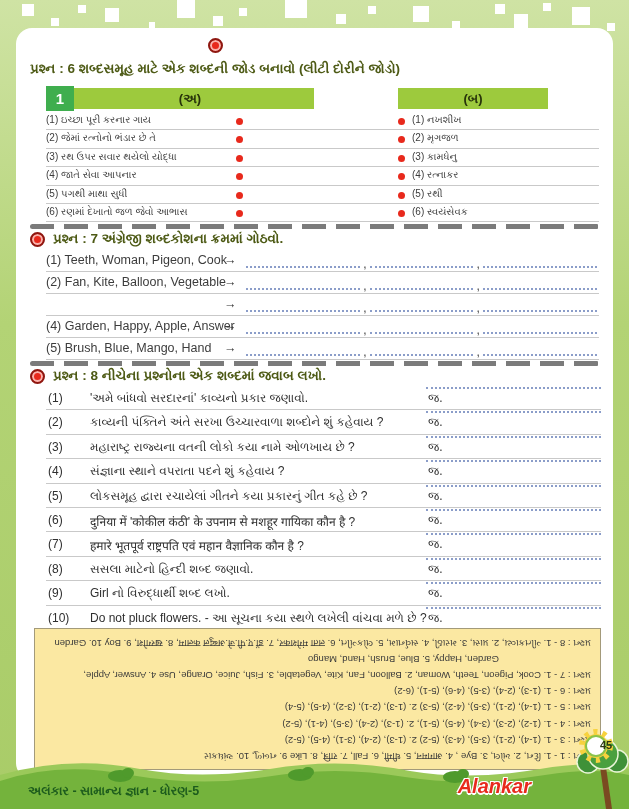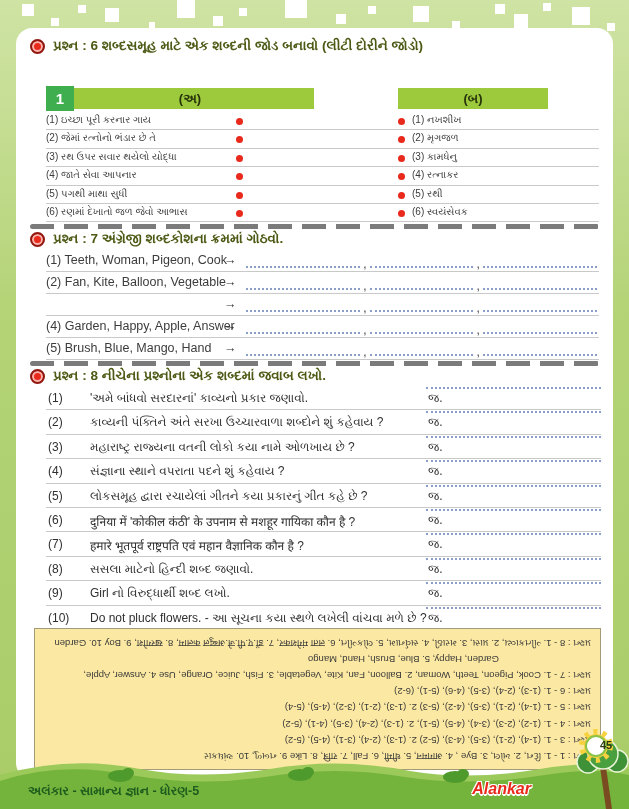--- a/index.html
+++ b/index.html
@@ -66,33 +66,33 @@
   
   .key-box{position:absolute;top:600px;left:18px;right:12px;height:140px;background:#fbe8a2;
     border:1px solid #a39a7a;overflow:hidden;}
   .key-inner{width:100%;height:100%;box-sizing:border-box;padding:5px 9px 4px 9px;transform:rotate(180deg);}
   .kline{margin:0;font-size:9.5px;line-height:16.2px;color:#3a3a3a;white-space:nowrap;}
   .kline.indent{padding-left:92px;}
 
   
   .footer-svg{position:absolute;left:0;bottom:0;width:629px;height:80px;display:block;}
   .footer-label{position:absolute;left:28px;bottom:10px;font-size:12.5px;font-weight:bold;color:#1d5c1d;z-index:5;margin-top:36px;}
-  .logo{position:absolute;right:98px;bottom:11px;font-size:16px;font-weight:bold;font-style:italic;color:#e8291c;z-index:5;
+  .logo{position:absolute;right:98px;bottom:11px;font-size:20px;font-weight:bold;font-style:italic;color:#e8291c;z-index:5;
     text-shadow:-1px -1px 0 #fff,1px -1px 0 #fff,-1px 1px 0 #fff,1px 1px 0 #fff,0 2px 0 #fff;}
   .pagenum{position:absolute;left:586px;top:739px;width:40px;text-align:center;font-size:11px;font-weight:bold;color:#2c3a10;z-index:6;}
 </style>
 </head>
 <body>
 
 <div class="page">
   <div class="bubbles"></div>
 
   <div class="card">
 
-    <div class="q-title" style="top:10px;">
+    <div class="q-title" style="top:10px;flex-direction:column;">
       <span class="bullet"></span>
       <span class="txt">પ્રશ્ન : 6  શબ્દસમૂહ માટે એક શબ્દની જોડ બનાવો (લીટી દોરીને જોડો)</span>
     </div>
 
     <div class="q6-bars">
       <div class="bar bar-a">
         <span class="numbox">1</span>
         <span class="bar-label">(અ)</span>
       </div>
       <div class="bar bar-b">

